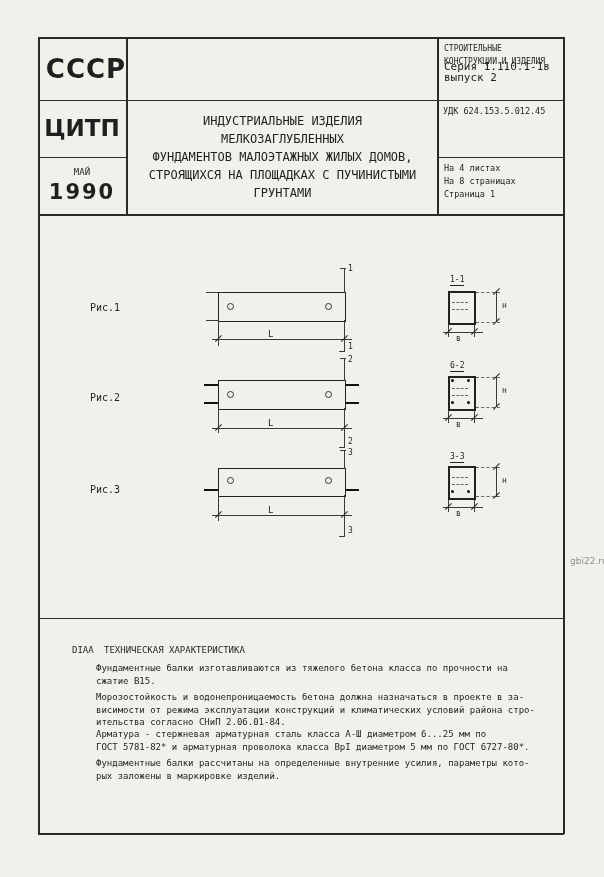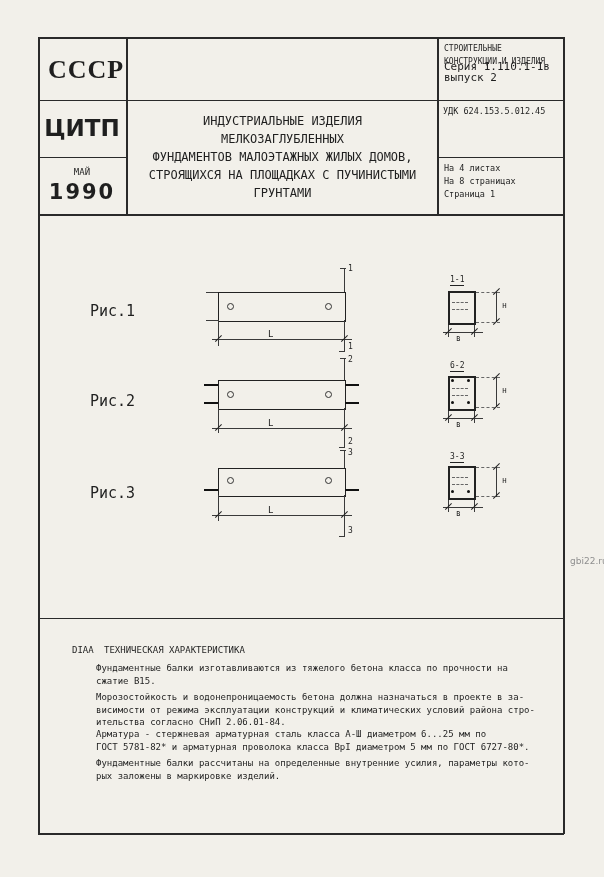--- a/index.html
+++ b/index.html
@@ -12,21 +12,21 @@
   .ctr{text-align:center;}
   .beam{position:absolute;border:1.5px solid #222;background:transparent;}
   .sq{position:absolute;border:2px solid #222;}
   .circ{position:absolute;width:5px;height:5px;border:1px solid #333;border-radius:50%;}
   .dash{position:absolute;height:0;border-top:1px dashed #666;}
   .tk{position:absolute;width:9px;height:1.2px;background:#222;transform:rotate(-45deg);}
   .dot{position:absolute;width:3px;height:3px;background:#111;border-radius:50%;}
   .bar{position:absolute;height:2px;background:#111;}
   .thin{background:#3a3a3a;}
   .seclabel{border-bottom:1px solid #222;padding-bottom:1px;}
-  .fig-label{font-size:15px;}
+  .fig-label{font-size:10px;}
   .dim-label{font-size:9px;}
   .small-label{font-size:8px;}
   .body-txt{font-size:9px;line-height:12.5px;}
 </style>
 </head>
 <body>
 
 <div class="page">
 
   <div class="l" style="left:38px;top:37px;width:526px;height:1.5px;"></div>
@@ -34,21 +34,21 @@
   <div class="l" style="left:38px;top:157px;width:89px;height:1px;"></div>
   <div class="l" style="left:437px;top:157px;width:127px;height:1px;"></div>
   <div class="l" style="left:38px;top:214px;width:526px;height:1.5px;"></div>
   <div class="l" style="left:38px;top:618px;width:526px;height:1px;"></div>
   <div class="l" style="left:38px;top:833px;width:526px;height:1.5px;"></div>
   <div class="l" style="left:38px;top:37px;width:1.5px;height:797px;"></div>
   <div class="l" style="left:563px;top:37px;width:1.5px;height:797px;"></div>
   <div class="l" style="left:126px;top:37px;width:1.5px;height:178px;"></div>
   <div class="l" style="left:437px;top:37px;width:1.5px;height:178px;"></div>
 
-  <div class="t sans ctr" style="left:38px;top:52px;width:96px;font-size:26px;font-weight:bold;letter-spacing:1px;font-family:Liberation Serif, serif;">СССР</div>
+  <div class="t sans ctr" style="left:38px;top:52px;width:96px;font-size:26px;font-weight:bold;letter-spacing:1px;">СССР</div>
   <div class="t sans ctr" style="left:38px;top:113px;width:88px;font-size:23px;font-weight:bold;">ЦИТП</div>
   <div class="t mono ctr" style="left:38px;top:166px;width:88px;font-size:9px;">МАЙ</div>
   <div class="t sans ctr" style="left:38px;top:178px;width:88px;font-size:21px;font-weight:bold;letter-spacing:2px;">1990</div>
 
   <div class="t mono ctr" style="left:140px;top:112px;width:285px;font-size:12px;line-height:18px;">ИНДУСТРИАЛЬНЫЕ ИЗДЕЛИЯ МЕЛКОЗАГЛУБЛЕННЫХ
 ФУНДАМЕНТОВ МАЛОЭТАЖНЫХ ЖИЛЫХ ДОМОВ,
 СТРОЯЩИХСЯ НА ПЛОЩАДКАХ С ПУЧИНИСТЫМИ
 ГРУНТАМИ</div>
 
   <div class="t mono" style="left:444px;top:42px;width:116px;font-size:8px;line-height:13px;">СТРОИТЕЛЬНЫЕ

